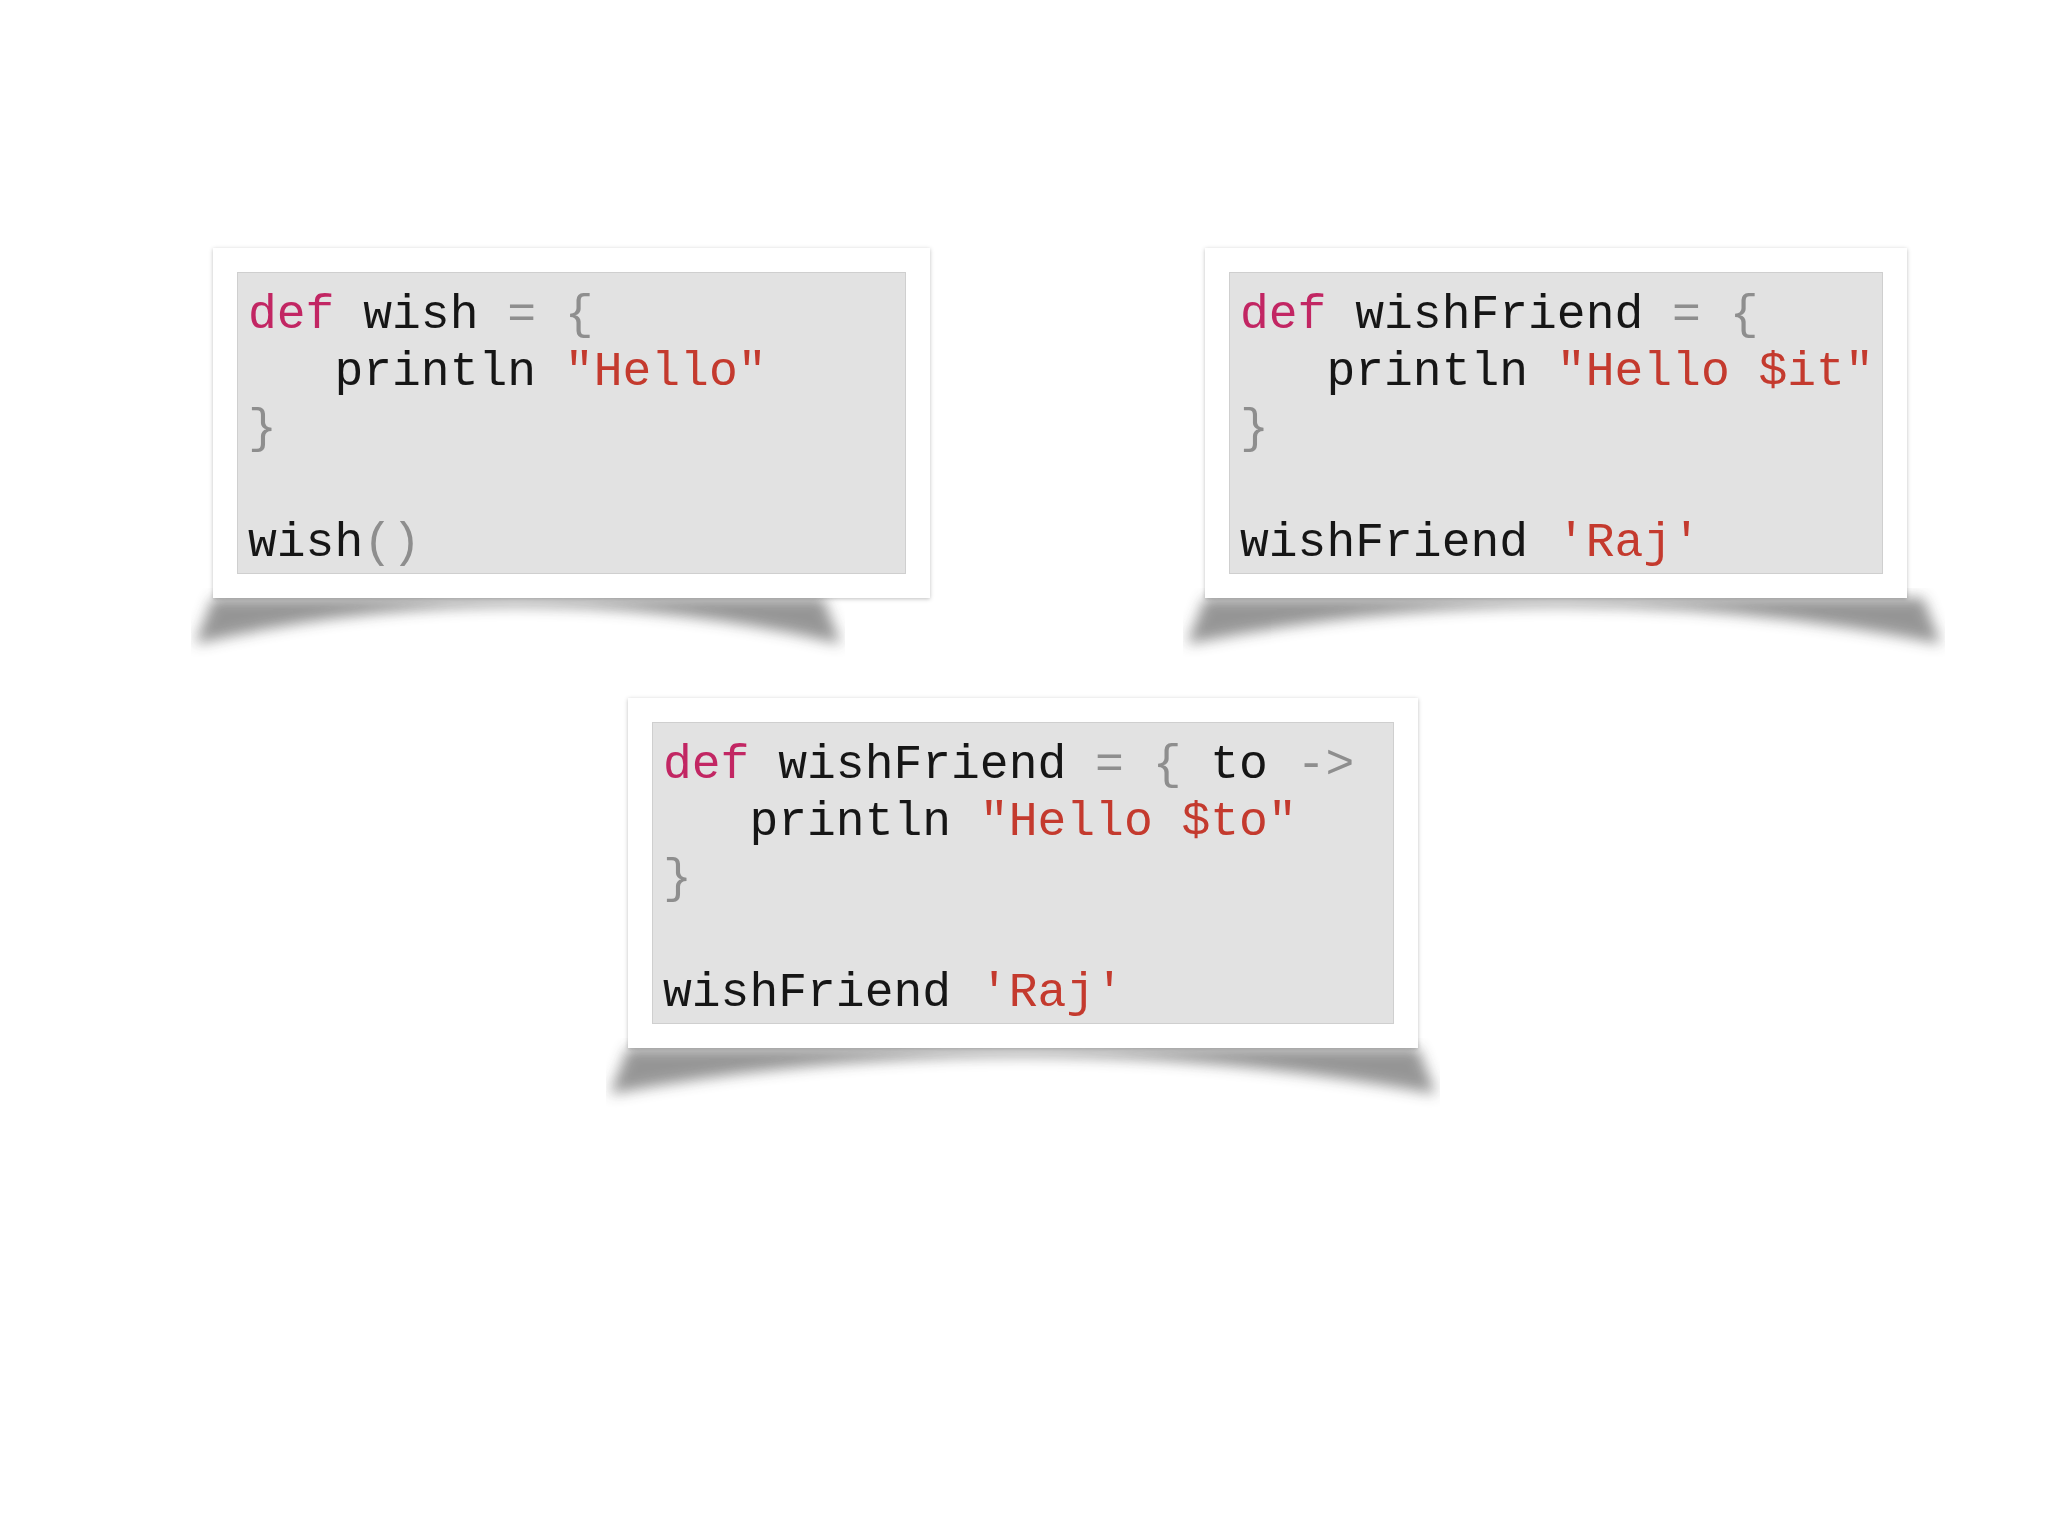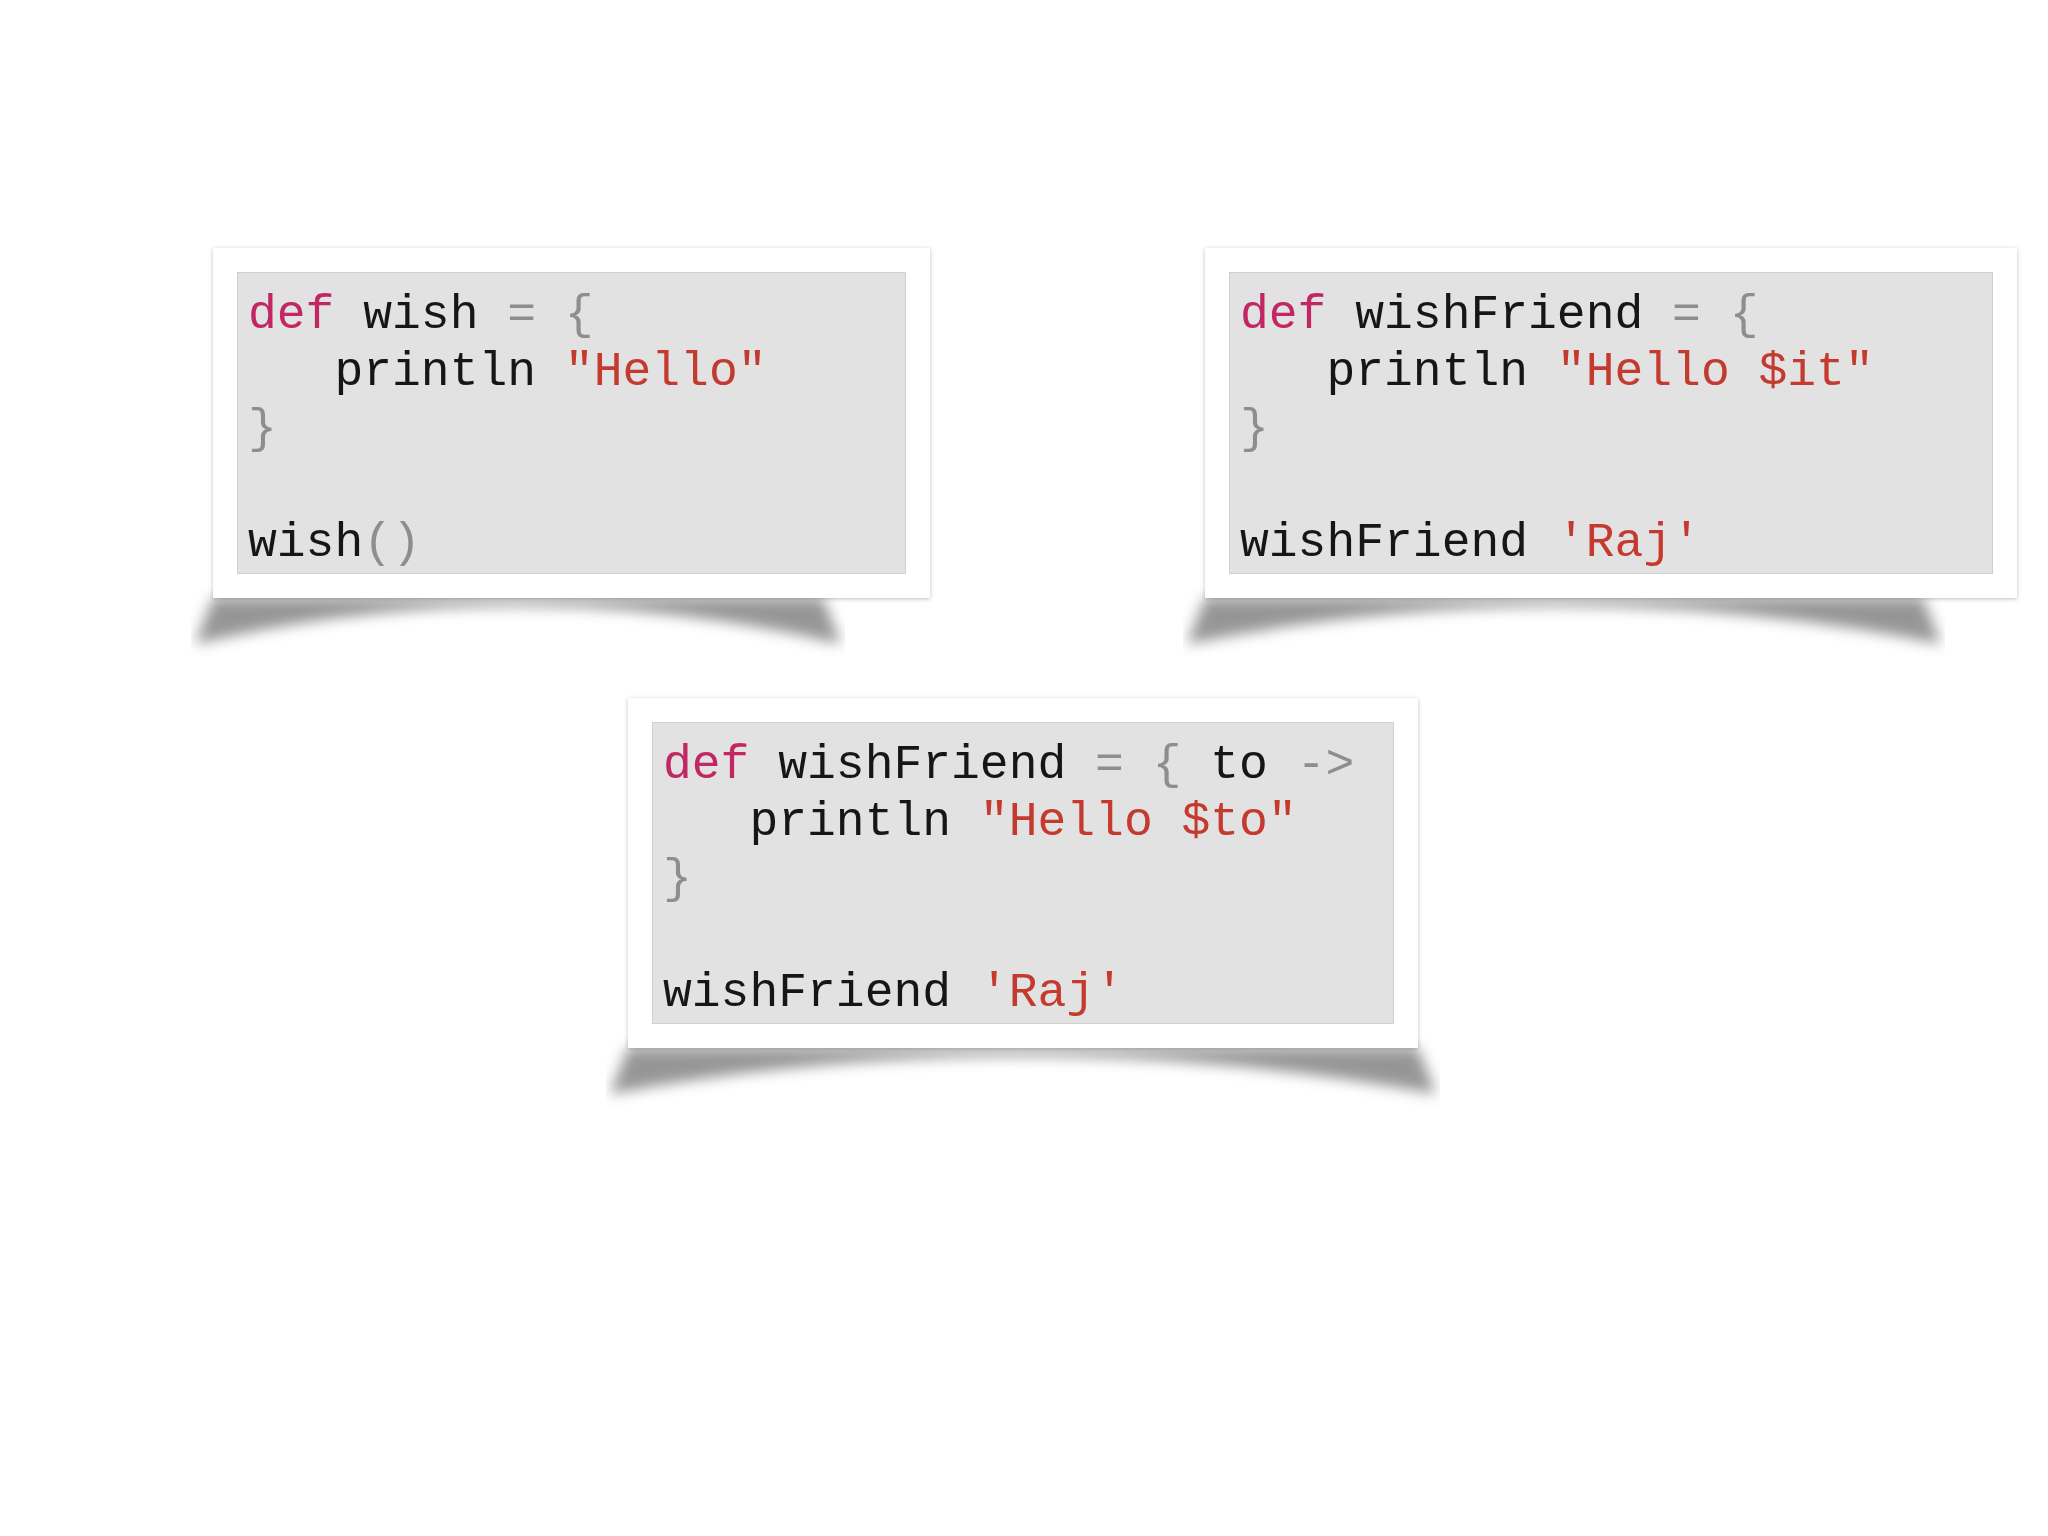--- a/index.html
+++ b/index.html
@@ -25,21 +25,21 @@
     font-size: 114px;
     line-height: 1;
     font-weight: 400;
     letter-spacing: -2px;
     color: var(--title, #2e7191);
   }
   .card {
     position: absolute;
   }
   .card-1 { left: 213px; top: 248px; width: 717px; height: 350px; }
-  .card-2 { left: 1205px; top: 248px; width: 812px; height: 350px; }
+  .card-2 { left: 1205px; top: 248px; width: 702px; height: 350px; }
   .card-3 { left: 628px; top: 698px; width: 790px; height: 350px; }
 
   .card-shadow {
     position: absolute;
     left: -22px;
     top: 100%;
     margin-top: -10px;
     display: block;
   }
   .frame {

